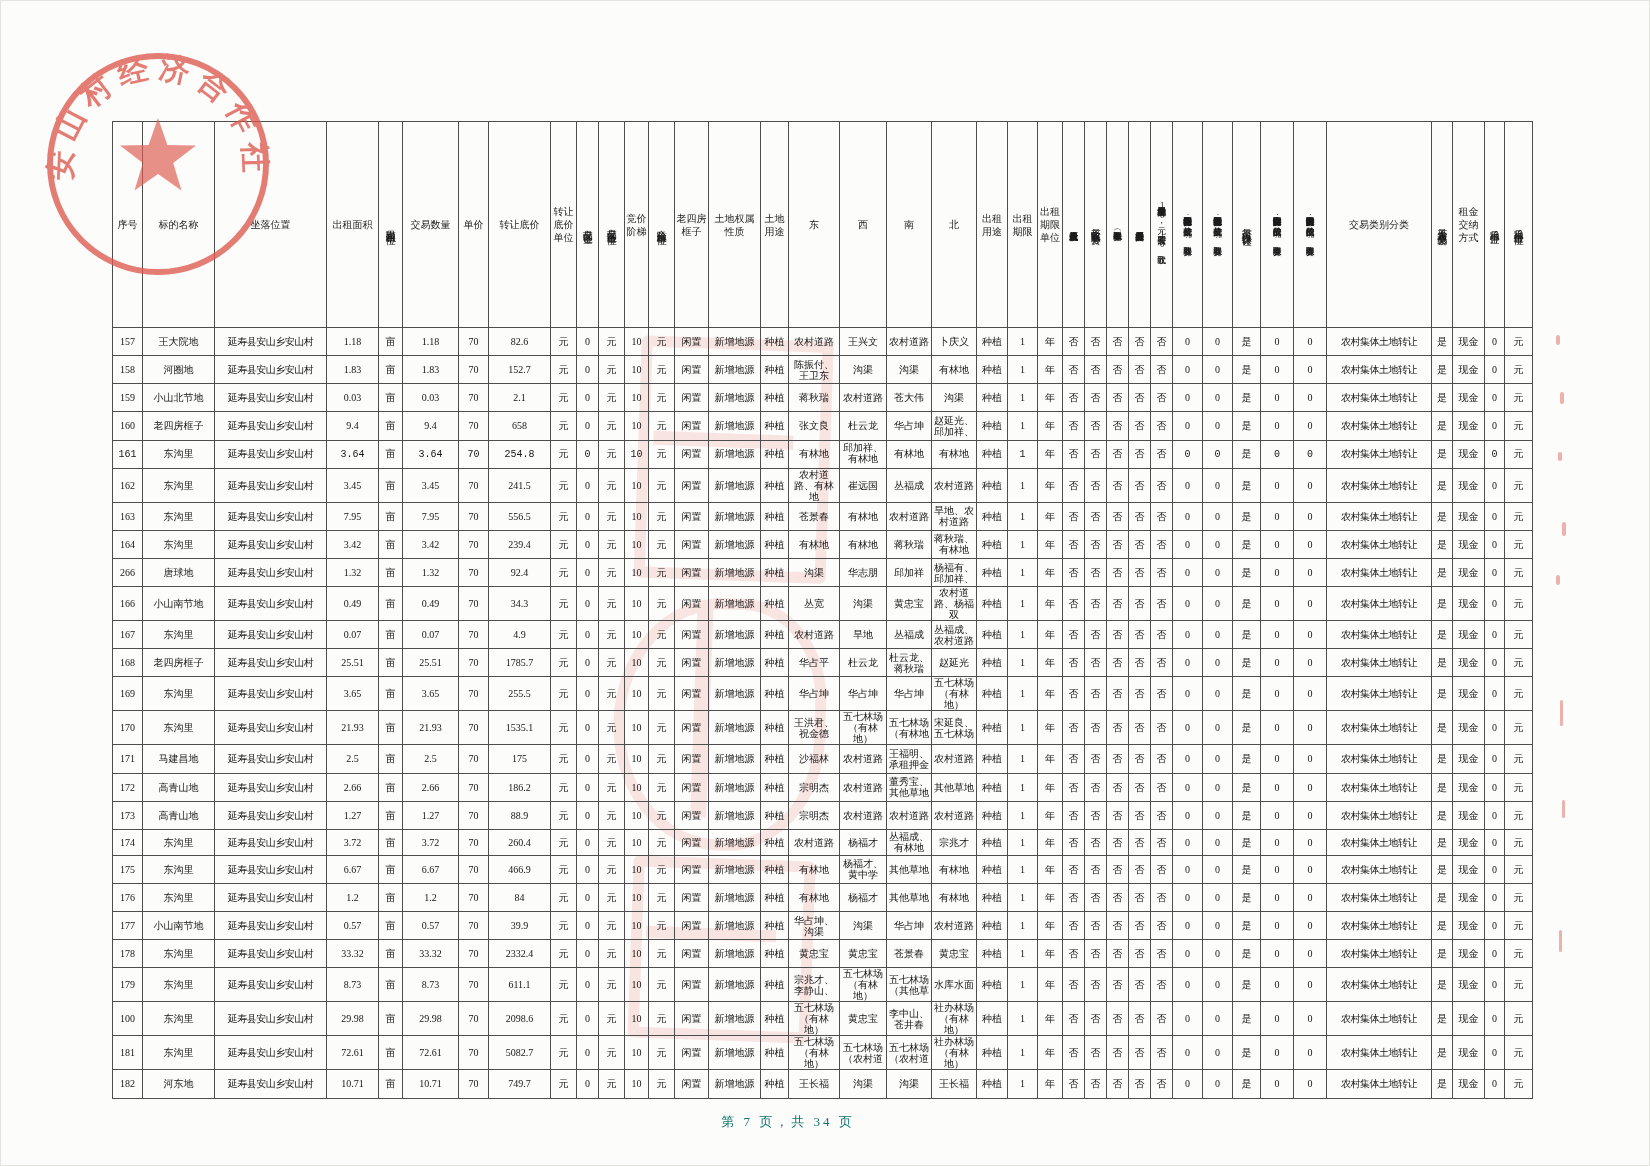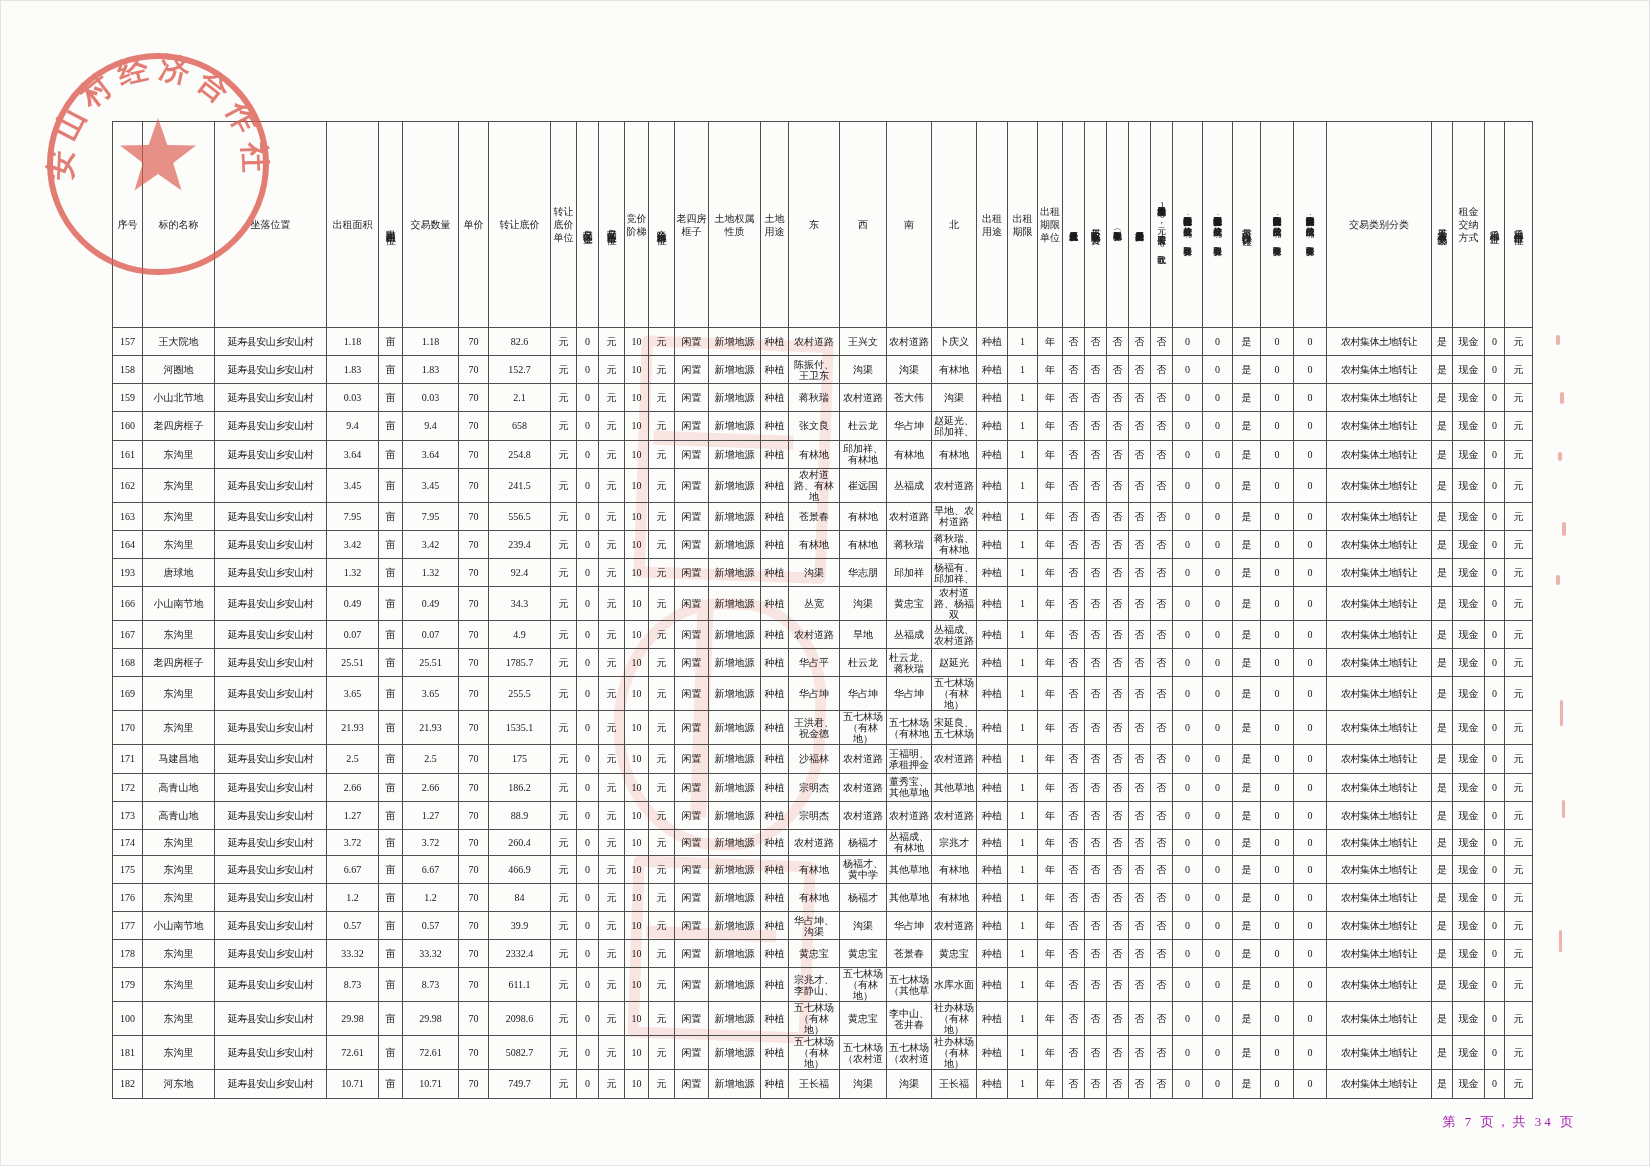--- a/index.html
+++ b/index.html
@@ -12,21 +12,21 @@
   .lease th,.lease td{border:1px solid #4e4e4e;padding:0 1px;text-align:center;vertical-align:middle;overflow:hidden;}
   .lease thead th{height:205px;font-weight:normal;font-size:10px;line-height:1.3;color:#1c1c1c;}
   .lease tbody td{font-size:10px;line-height:1.1;color:#151515;}
   .vwrap{writing-mode:vertical-rl;text-orientation:upright;height:196px;margin:0 auto;line-height:1.35;font-size:10px;letter-spacing:1px;}
   .vwrap.long{font-size:8.8px;letter-spacing:0;line-height:1.5;}
   td.c-nb{font-size:8.6px;line-height:1.05;}
   td.c-name{font-size:10px;}
   td.c-loc{font-size:10px;letter-spacing:-0.5px;}
   td.c-type{font-size:10.5px;letter-spacing:-0.5px;}
 
-  .footer{position:absolute;left:0;top:1113px;width:1576px;text-align:right;font-size:13px;letter-spacing:3px;color:#a21caf;}
+  .footer{position:absolute;left:0;top:1113px;width:1576px;text-align:center;font-size:13px;letter-spacing:3px;color:#0f766e;}
 
   
   .seal{position:absolute;left:28px;top:36px;pointer-events:none;}
 
   
   .wm{position:absolute;pointer-events:none;opacity:.14;}
   .wm-box{border:11px solid #e2574c;border-radius:6px;position:absolute;}
   .wm-bar{background:#e2574c;position:absolute;}
 
   .artifact{position:absolute;background:#e2736b;border-radius:2px;opacity:.55;pointer-events:none;}
@@ -317,21 +317,21 @@
           <td>0</td>
           <td>是</td>
           <td>0</td>
           <td>0</td>
           <td class="c-type">农村集体土地转让</td>
           <td>是</td>
           <td>现金</td>
           <td>0</td>
           <td>元</td>
         </tr>
-        <tr style="height: 28.15px;">
+        <tr style="height: 28.15px; font-family: Liberation Mono, monospace;">
           <td>161</td>
           <td class="c-name">东沟里</td>
           <td class="c-loc">延寿县安山乡安山村</td>
           <td>3.64</td>
           <td>亩</td>
           <td>3.64</td>
           <td>70</td>
           <td>254.8</td>
           <td>元</td>
           <td>0</td>
@@ -478,21 +478,21 @@
           <td>是</td>
           <td>0</td>
           <td>0</td>
           <td class="c-type">农村集体土地转让</td>
           <td>是</td>
           <td>现金</td>
           <td>0</td>
           <td>元</td>
         </tr>
         <tr style="height: 28.15px;">
-          <td>193</td>
+          <td>266</td>
           <td class="c-name">唐球地</td>
           <td class="c-loc">延寿县安山乡安山村</td>
           <td>1.32</td>
           <td>亩</td>
           <td>1.32</td>
           <td>70</td>
           <td>92.4</td>
           <td>元</td>
           <td>0</td>
           <td>元</td>

